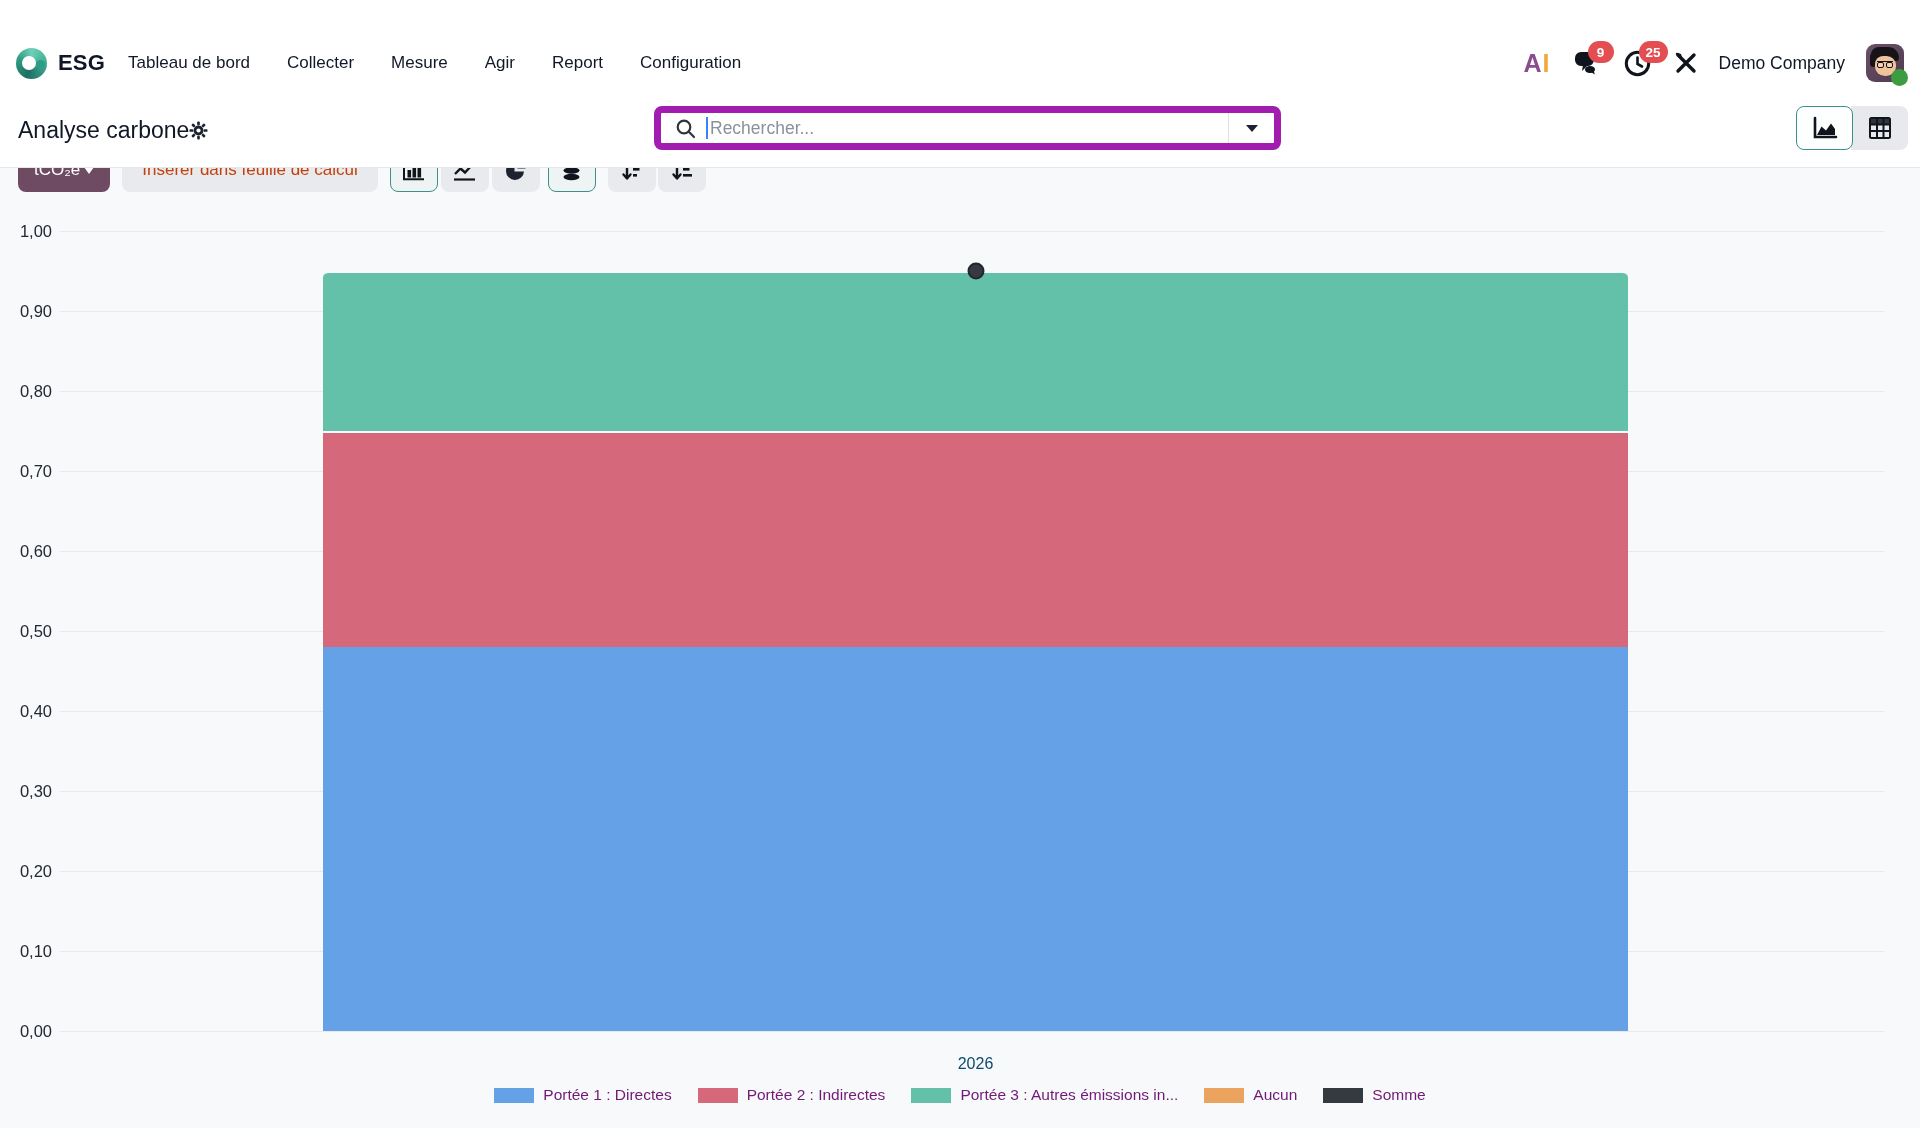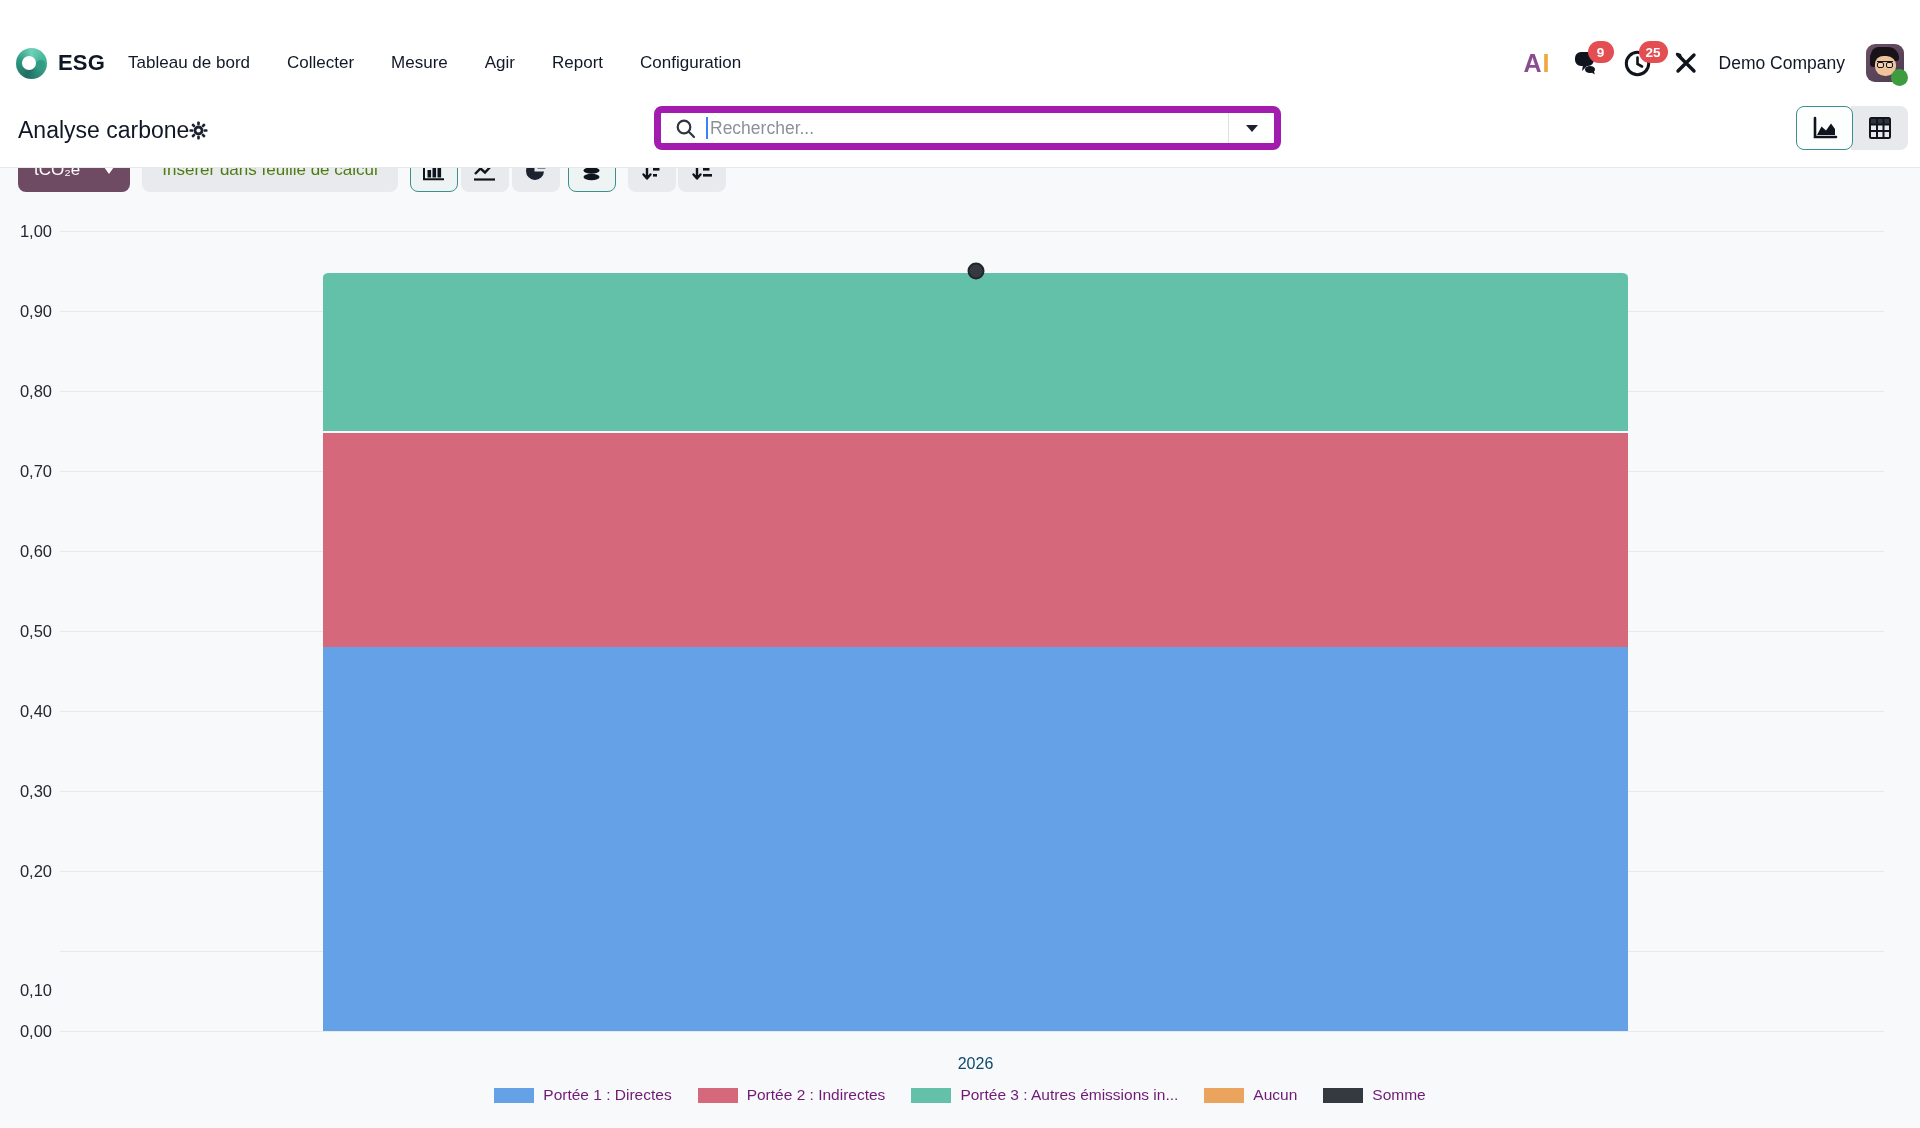--- a/index.html
+++ b/index.html
@@ -42,23 +42,23 @@
   .caret { width:0; height:0; border-left:6px solid transparent; border-right:6px solid transparent; border-top:7px solid #1c2230; }
   .viewswitch { position:absolute; right:12px; top:12px; height:44px; display:flex; }
   .vbtn { width:57px; height:44px; display:flex; align-items:center; justify-content:center; cursor:pointer; }
   .vbtn.active { background:#fdfefe; border:1.5px solid #3d8f8d; border-radius:8px; z-index:1; }
   .vbtn.inactive { background:#e7e9ec; border-radius:0 8px 8px 0; margin-left:-2px; }
 
   
   .content { position:absolute; top:136px; left:0; width:1920px; height:992px; background:#f8f9fb; }
   .toolbar { position:absolute; top:12px; left:18px; display:flex; align-items:center; }
   .btn { height:44px; border-radius:8px; display:flex; align-items:center; justify-content:center; font-size:17px; cursor:pointer; }
-  .btn-measure { background:#6e4a63; color:#fff; padding:0 16px; gap:24px; }
+  .btn-measure { background:#6e4a63; color:#fff; padding:0 16px; gap:4px; }
   .btn-measure .caret { border-top-color:#fff; border-left-width:5.5px; border-right-width:5.5px; }
-  .btn-insert { background:#e8eaed; color:#4d7c0f; padding:6px 20px; margin-left:12px; }
+  .btn-insert { background:#e8eaed; color:#c2410c; padding:6px 20px; margin-left:12px; }
   .ibtn { width:48px; height:44px; background:#e8eaed; border-radius:8px; display:flex; align-items:center; justify-content:center; cursor:pointer; border:1px solid transparent; }
   .ibtn.active { background:#edf4f3; border:1px solid #3d8f8d; }
   .grp { display:flex; gap:3px; margin-left:12px; }
   .gap6 { margin-left:8px; }
 
   
   .chart { position:absolute; left:0; top:0; width:1920px; height:992px; }
   .gridline { position:absolute; left:60px; width:1824px; height:1px; background:#e7e9ec; }
   .ytick { position:absolute; left:0; width:52px; text-align:right; font-size:16.5px; color:#232833; transform:translateY(-50%); }
   .seg { position:absolute; left:323px; width:1305px; }
@@ -231,21 +231,21 @@
             <rect x="13" y="15" width="9" height="2.6" fill="#10141c"></rect>
           </svg>
         </div>
       </div>
     </div>
 
     <div class="chart" id="chart">
         <div class="gridline" style="top:895.0px"></div>
         <div class="ytick" style="top:895.0px">0,00</div>
         <div class="gridline" style="top:815.0px"></div>
-        <div class="ytick" style="top:854px">0,10</div>
+        <div class="ytick" style="top:815.0px">0,10</div>
         <div class="gridline" style="top:735.0px"></div>
         <div class="ytick" style="top:735.0px">0,20</div>
         <div class="gridline" style="top:655.0px"></div>
         <div class="ytick" style="top:655.0px">0,30</div>
         <div class="gridline" style="top:575.0px"></div>
         <div class="ytick" style="top:575.0px">0,40</div>
         <div class="gridline" style="top:495.0px"></div>
         <div class="ytick" style="top:495.0px">0,50</div>
         <div class="gridline" style="top:415.0px"></div>
         <div class="ytick" style="top:415.0px">0,60</div>

